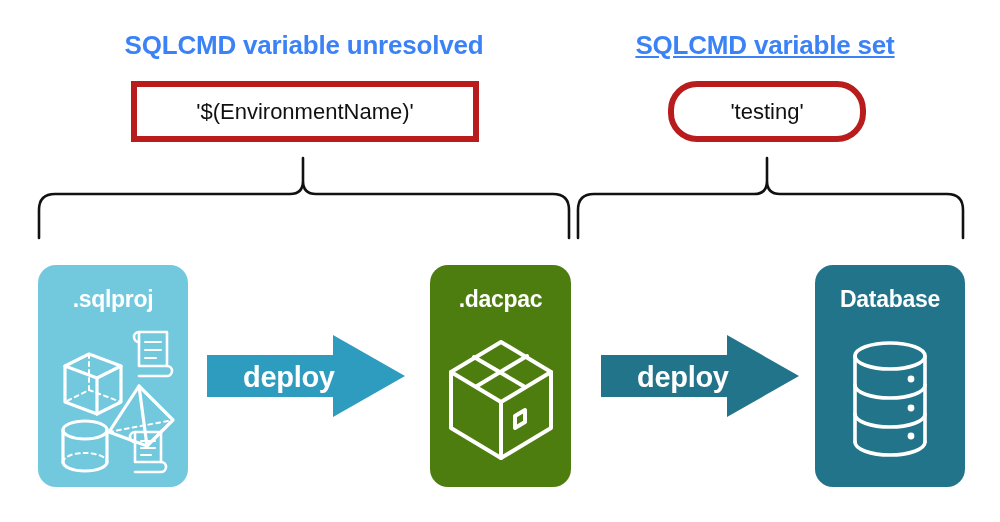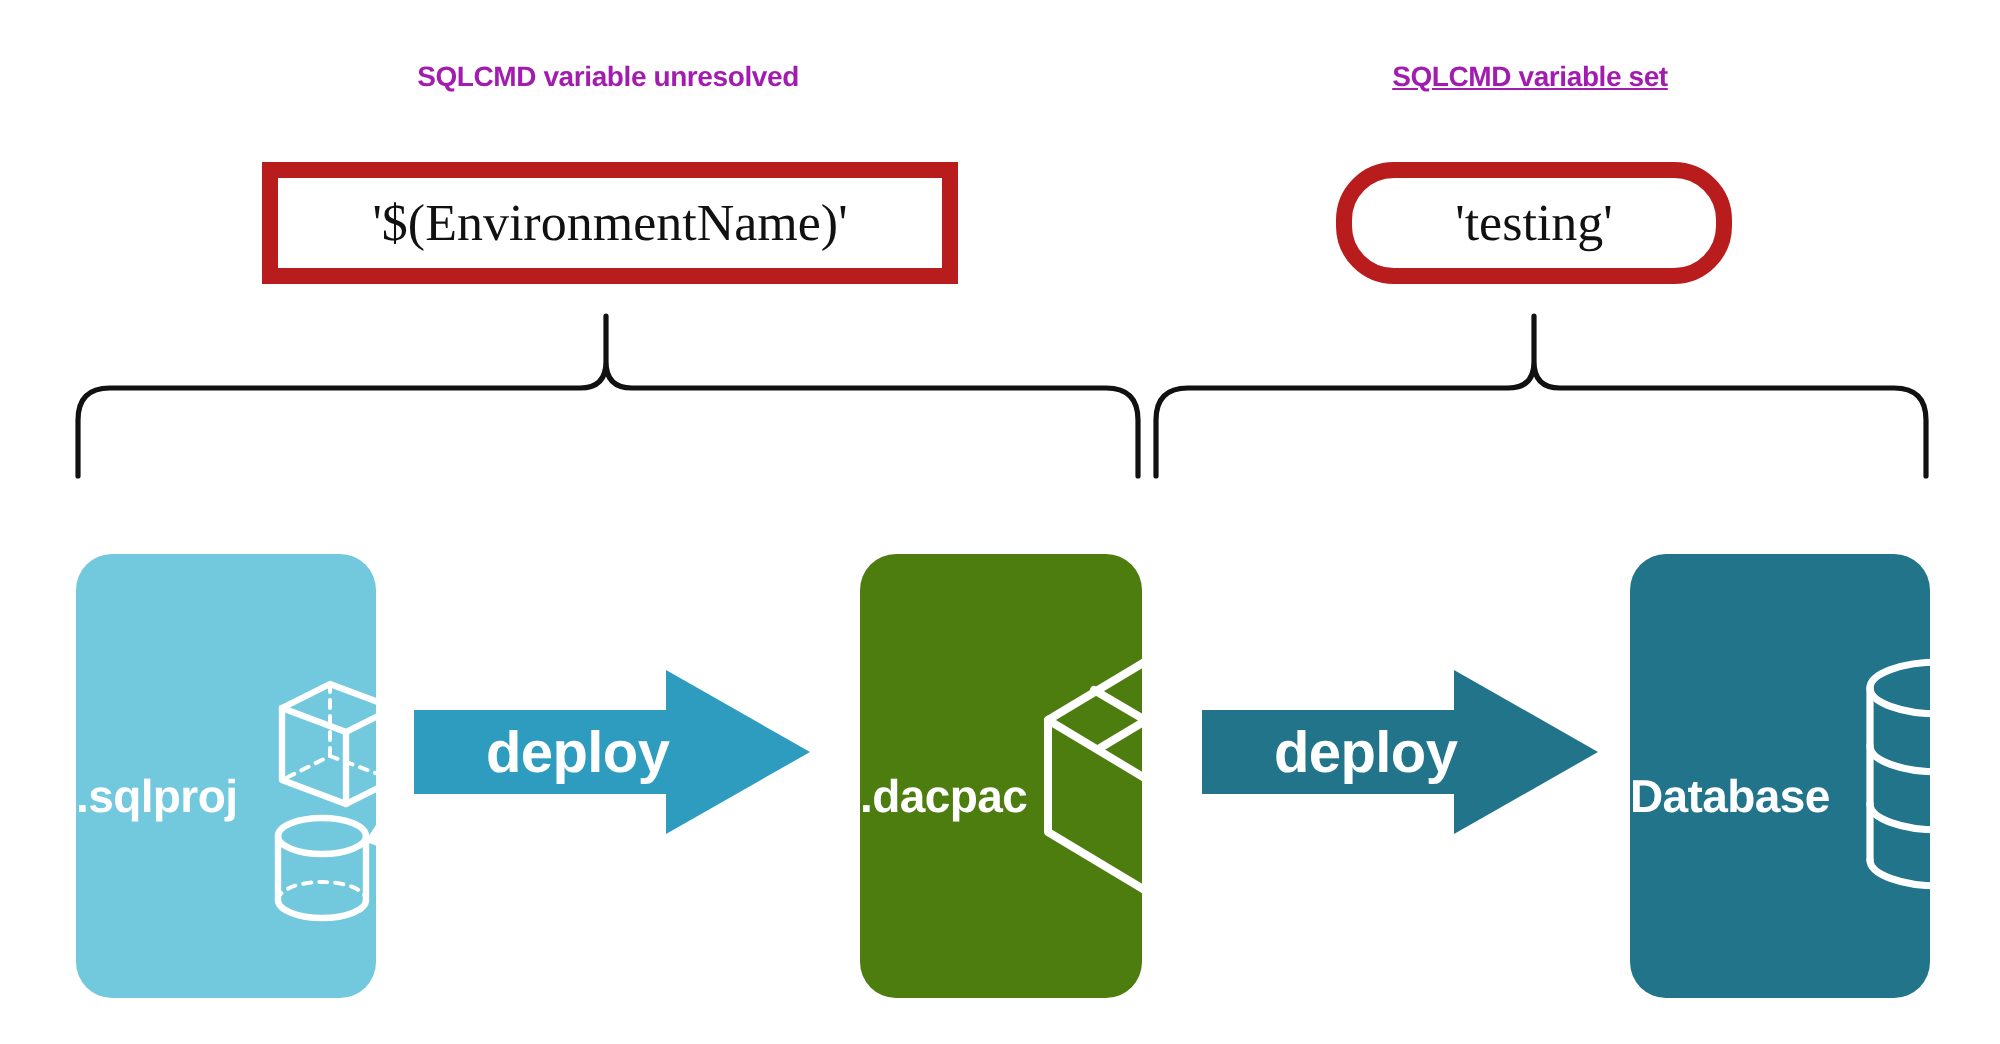--- a/index.html
+++ b/index.html
@@ -19,54 +19,54 @@
     left: 0; top: 0;
     width: 1000px;
     height: 522px;
   }
 
   
   .section-title {
     position: absolute;
     font-family: "Liberation Sans", sans-serif;
     font-weight: bold;
-    font-size: 14px;
-    color: #a21caf;
+    font-size: 26px;
+    color: #3b82f6;
     text-align: center;
     white-space: nowrap;
     letter-spacing: -0.2px;
   }
   #title-left  { left: 48px;  top: 30px; width: 512px; }
   #title-right { left: 578px; top: 30px; width: 374px; text-decoration: underline; }
 
   
   .code-box {
     position: absolute;
     box-sizing: border-box;
-    border: 8px solid #b91c1c;
+    border: 6px solid #b91c1c;
     background: #ffffff;
     display: flex;
     align-items: center;
     justify-content: center;
-    font-family: Liberation Serif, serif;
-    font-size: 26px;
+    font-family: Liberation Sans, sans-serif;
+    font-size: 22px;
     color: #111111;
     letter-spacing: 0px;
     white-space: nowrap;
   }
   #code-left  { left: 131px; top: 81px;  width: 348px; height: 61px; }
   #code-right { left: 668px; top: 81px;  width: 198px; height: 61px; border-radius: 29px; }
 
   
   .stage-card {
     position: absolute;
     border-radius: 18px;
     display: flex;
+    flex-direction: column;
     align-items: center;
-    margin-top: 12px;
   }
   .stage-label {
     font-family: "Liberation Sans", sans-serif;
     font-weight: bold;
     font-size: 23px;
     color: #ffffff;
     letter-spacing: -0.3px;
     white-space: nowrap;
     margin-top: 21px;
   }

